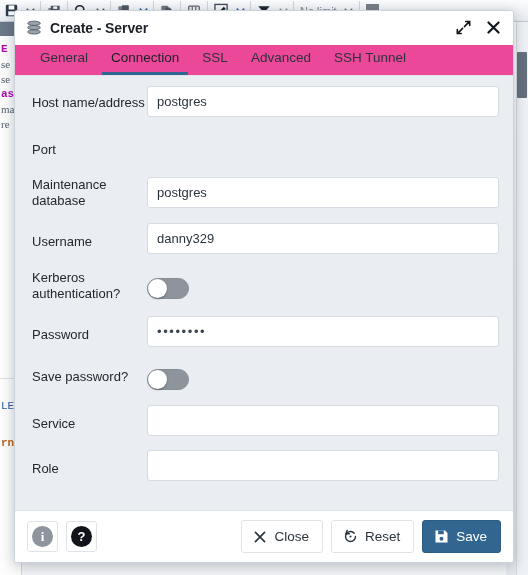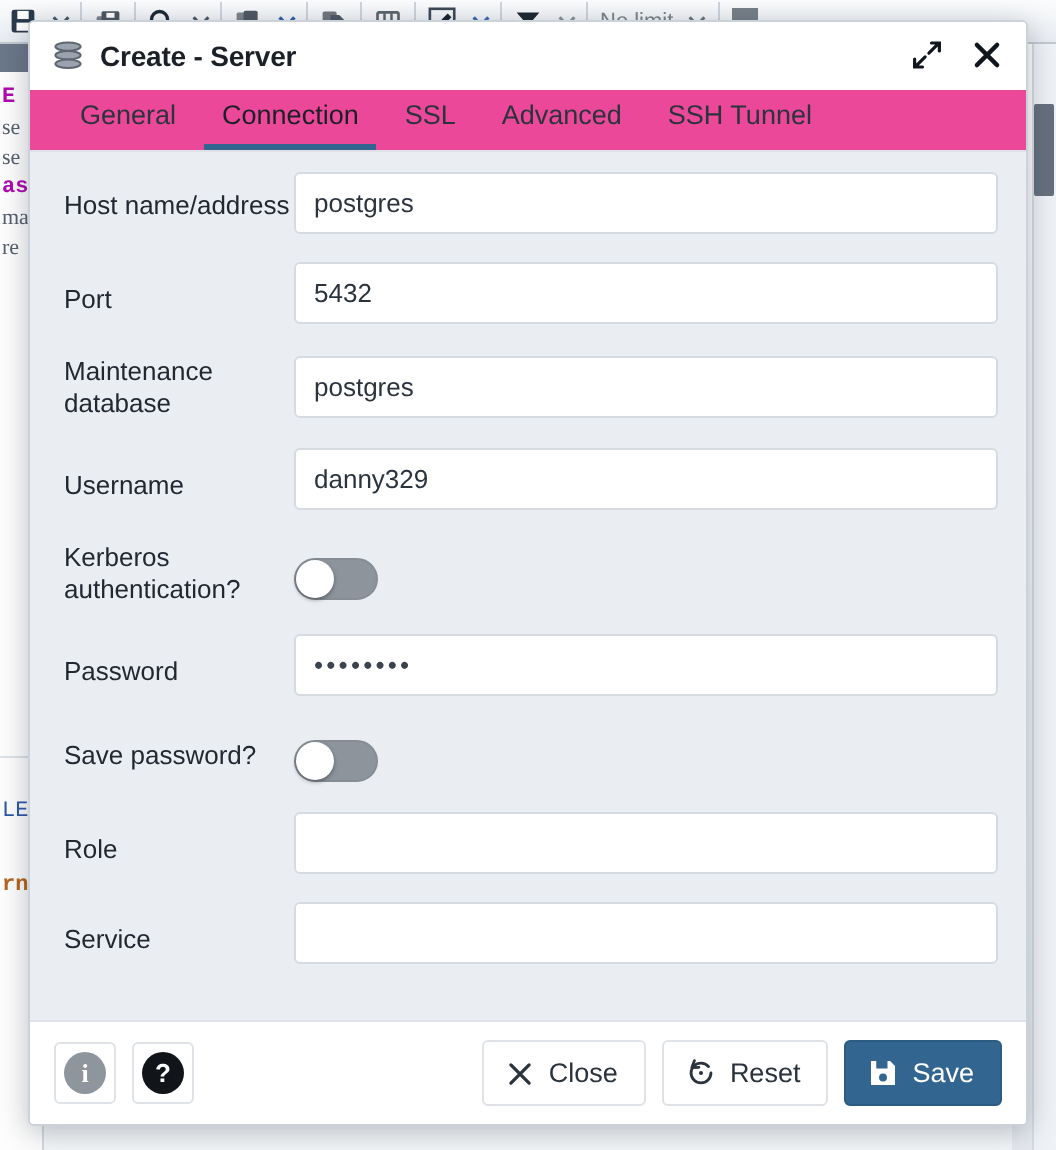--- a/index.html
+++ b/index.html
@@ -392,23 +392,20 @@
 
     <div class="form-row">
       <div class="form-label two-line">Host name/address</div>
       <div class="form-control">
         <input class="ctl" type="text" value="postgres" style="">
       </div>
     </div>
 
     <div class="form-row">
       <div class="form-label">Port</div>
-      <div class="form-control">
-        <input class="ctl" type="text" value="5432" style="">
-      </div>
     </div>
 
     <div class="form-row">
       <div class="form-label two-line">Maintenance database</div>
       <div class="form-control">
         <input class="ctl" type="text" value="postgres" style="">
       </div>
     </div>
 
     <div class="form-row">
@@ -437,28 +434,28 @@
     <div class="form-row">
       <div class="form-label two-line">Save password?</div>
       <div class="form-control">
         <div class="toggle">
           <div class="knob"></div>
         </div>
       </div>
     </div>
 
     <div class="form-row">
+      <div class="form-label">Service</div>
+      <div class="form-control">
+        <input class="ctl" type="text" value="" style="">
+      </div>
+    </div>
+
+    <div class="form-row">
       <div class="form-label">Role</div>
-      <div class="form-control">
-        <input class="ctl" type="text" value="" style="">
-      </div>
-    </div>
-
-    <div class="form-row">
-      <div class="form-label">Service</div>
       <div class="form-control">
         <input class="ctl" type="text" value="" style="">
       </div>
     </div>
 
   </div>
 
   <div class="dlg-footer">
     <div class="footer-left">
       <button class="round-btn">

